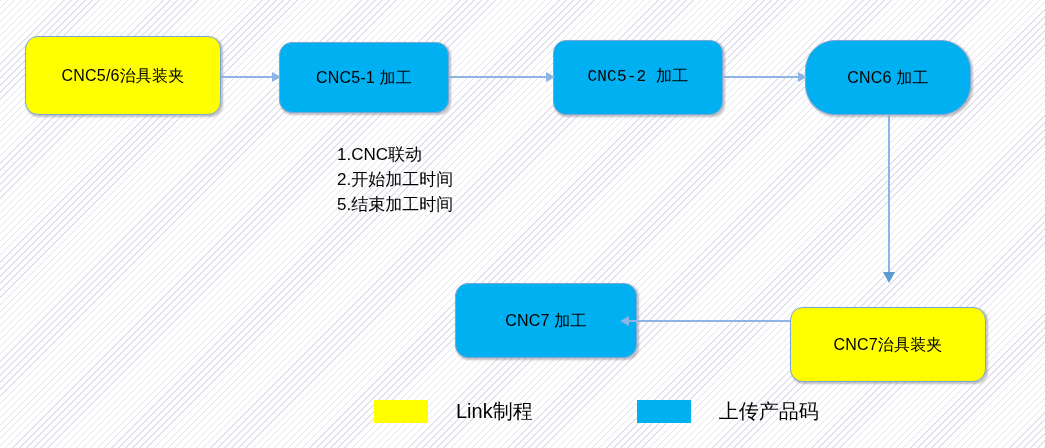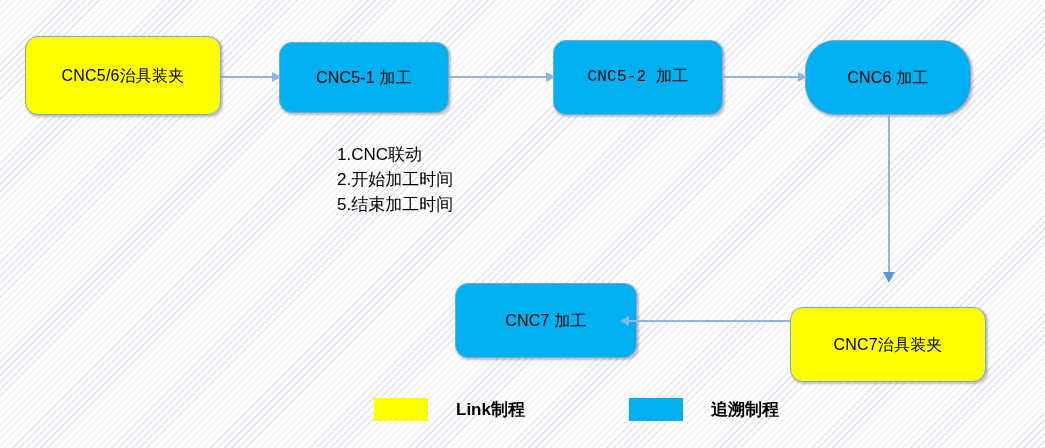--- a/index.html
+++ b/index.html
@@ -98,24 +98,23 @@
   .legend-gap { width: 104px; }
   .swatch {
     width: 54px;
     height: 23px;
     display: block;
   }
   .swatch.link-proc  { background: #ffff00; }
   .swatch.trace-proc { background: #00b0f0; }
   .legend-label {
     margin-left: 28px;
-    font-size: 17px;
+    font-size: 20px;
     color: #000000;
     white-space: nowrap;
-    font-weight: bold;
   }
 </style>
 </head>
 <body>
 
 <div id="canvas">
 
   <div class="node link-proc" style="left:25px; top:36px; width:196px; height:79px;">
     <span>CNC5/6治具装夹</span>
   </div>
@@ -162,17 +161,17 @@
   </div>
 
   <div id="legend">
     <div class="legend-item">
       <span class="swatch link-proc"></span>
       <span class="legend-label">Link制程</span>
     </div>
     <div class="legend-gap"></div>
     <div class="legend-item">
       <span class="swatch trace-proc"></span>
-      <span class="legend-label">追溯制程</span>
+      <span class="legend-label">上传产品码</span>
     </div>
   </div>
 
 </div>
 
 </body></html>

